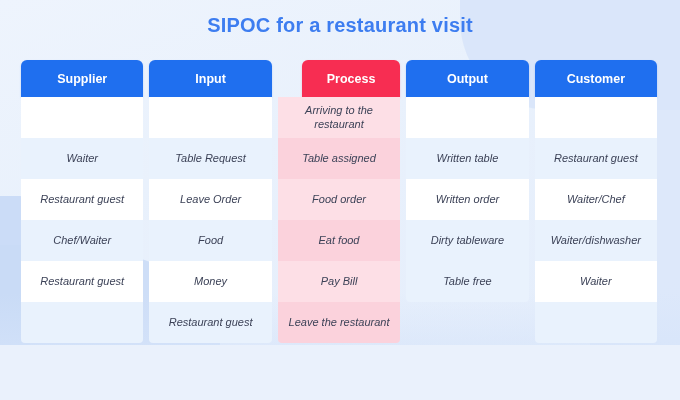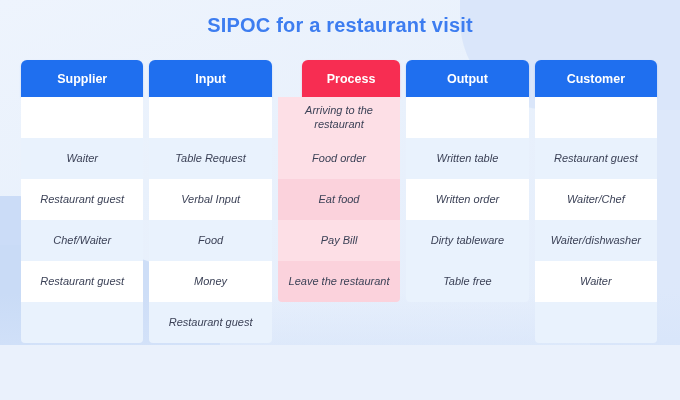--- a/index.html
+++ b/index.html
@@ -180,29 +180,30 @@
       <div class="cell">Restaurant guest</div>
       <div class="cell alt">Chef/Waiter</div>
       <div class="cell">Restaurant guest</div>
       <div class="cell alt"></div>
     </div>
 
     <div class="col">
       <div class="col-head">Input</div>
       <div class="cell"></div>
       <div class="cell alt">Table Request</div>
-      <div class="cell">Verbal Input</div>
+      <div class="cell">Leave Order</div>
       <div class="cell alt">Food</div>
       <div class="cell">Money</div>
       <div class="cell alt">Restaurant guest</div>
     </div>
 
     <div class="col accent">
       <div class="col-head">Process</div>
       <div class="cell">Arriving to the restaurant</div>
+      <div class="cell alt">Table assigned</div>
       <div class="cell">Food order</div>
       <div class="cell alt">Eat food</div>
       <div class="cell">Pay Bill</div>
       <div class="cell alt">Leave the restaurant</div>
     </div>
 
     <div class="col">
       <div class="col-head">Output</div>
       <div class="cell"></div>
       <div class="cell alt">Written table</div>

